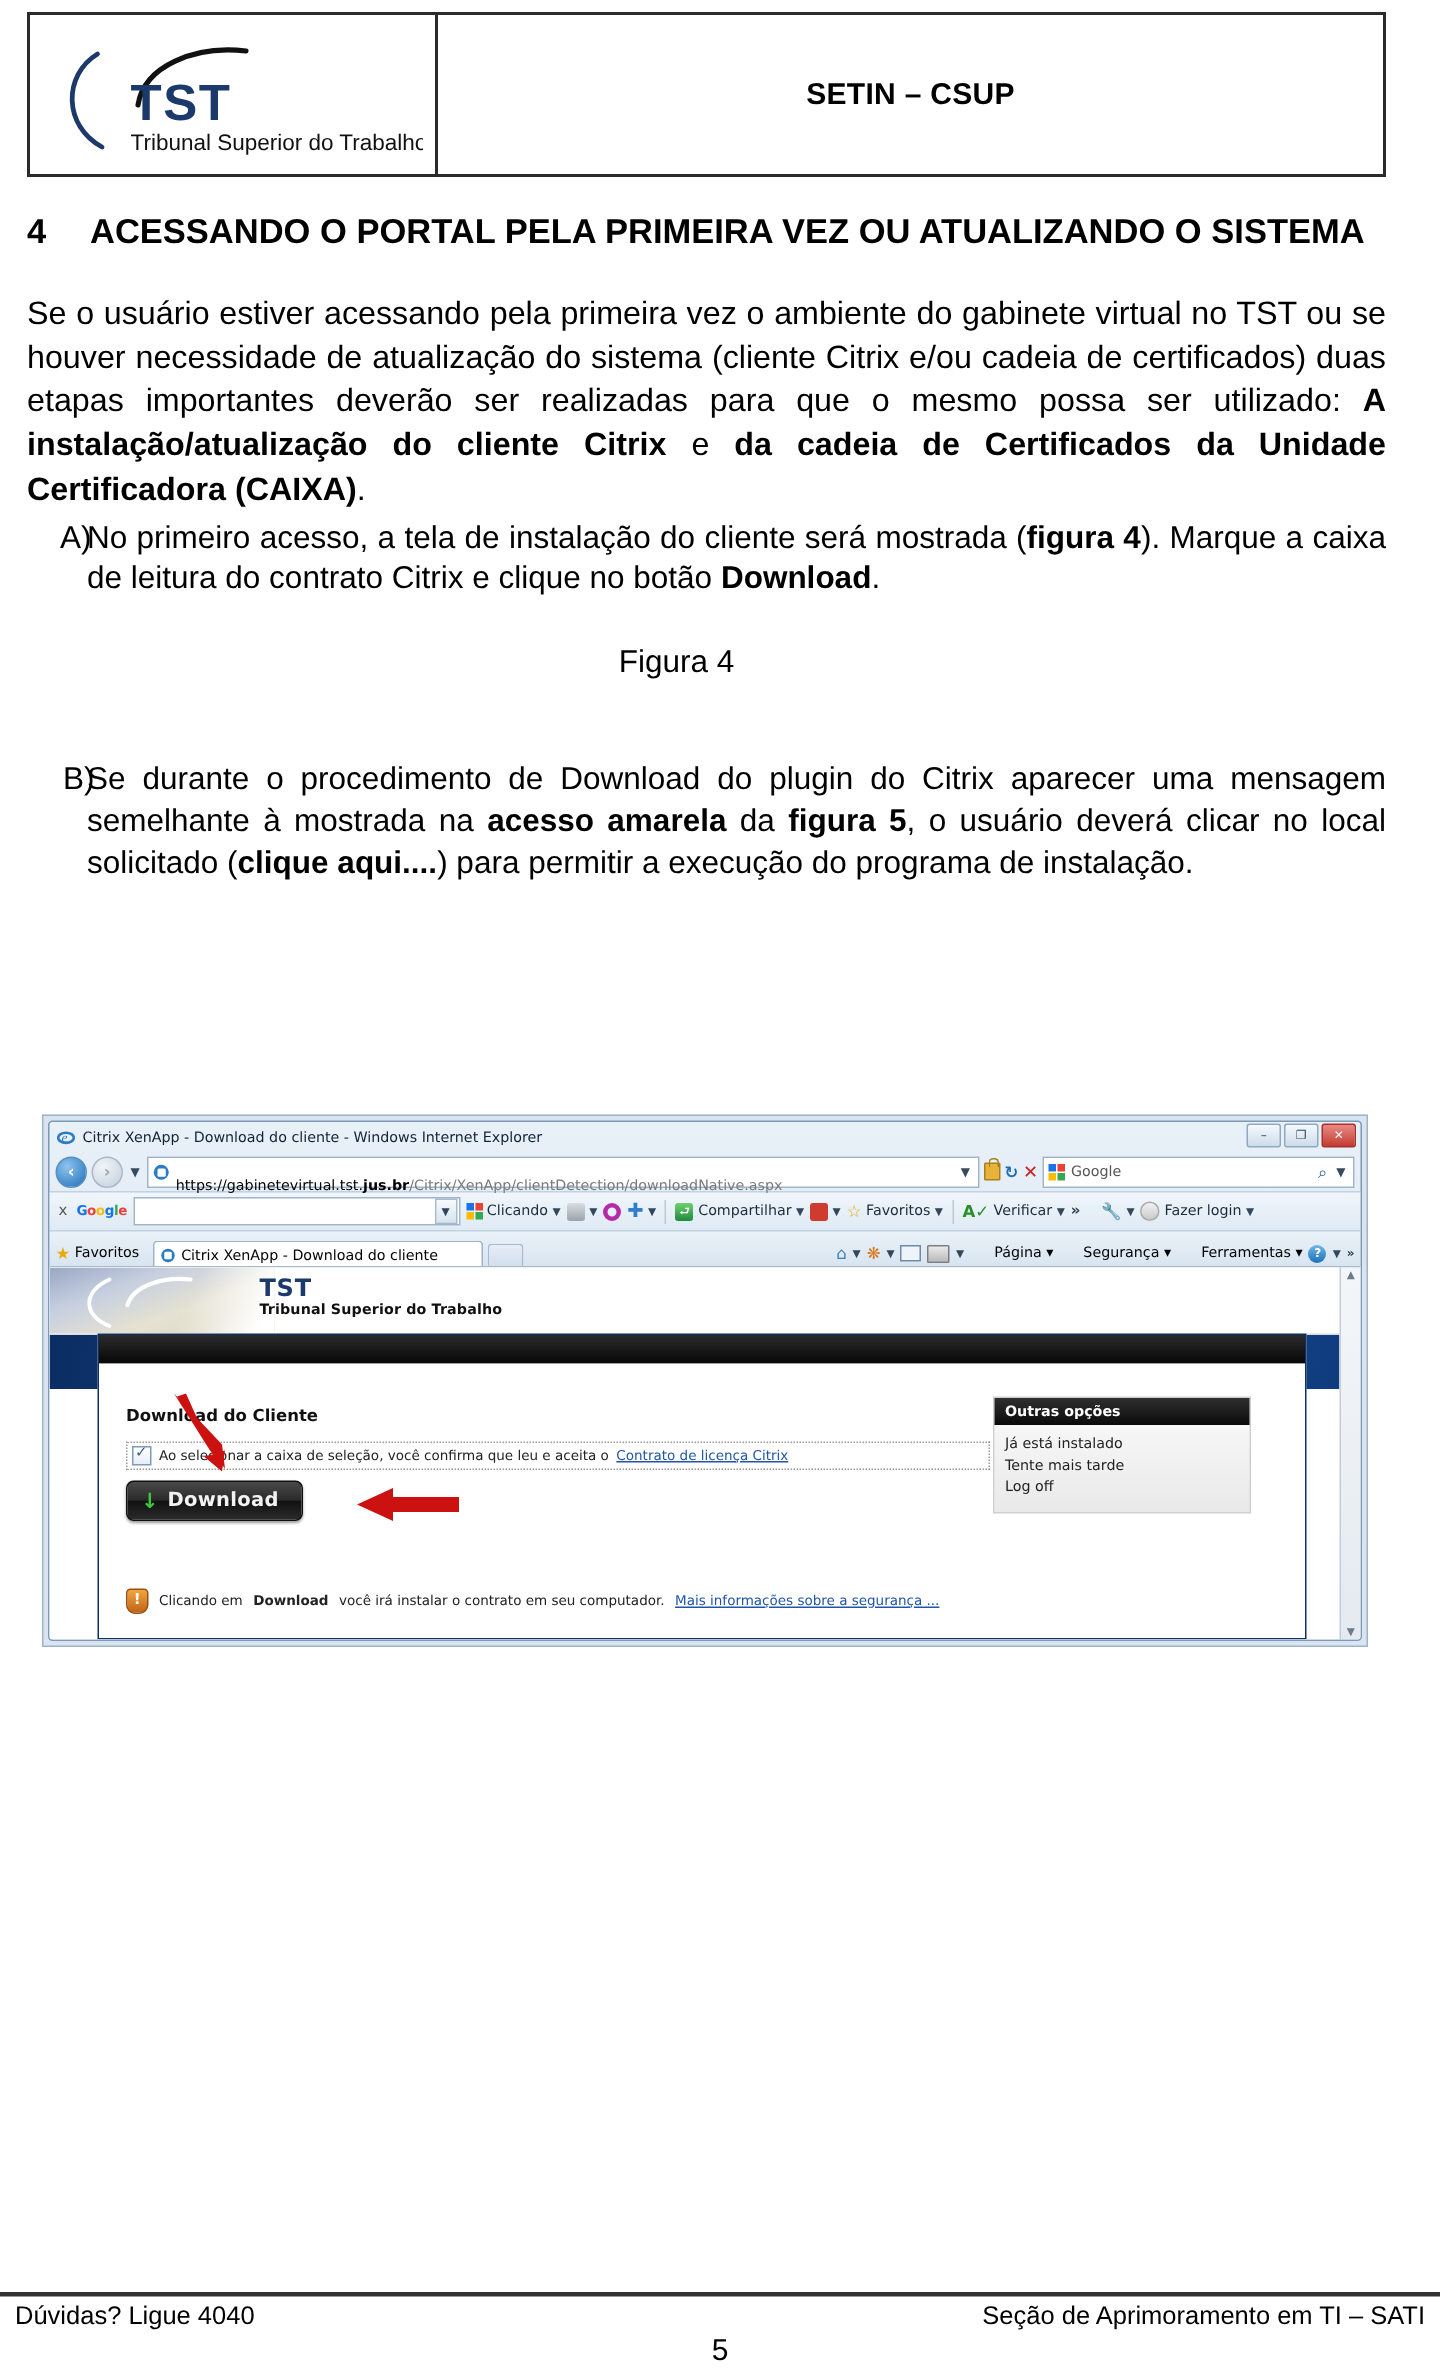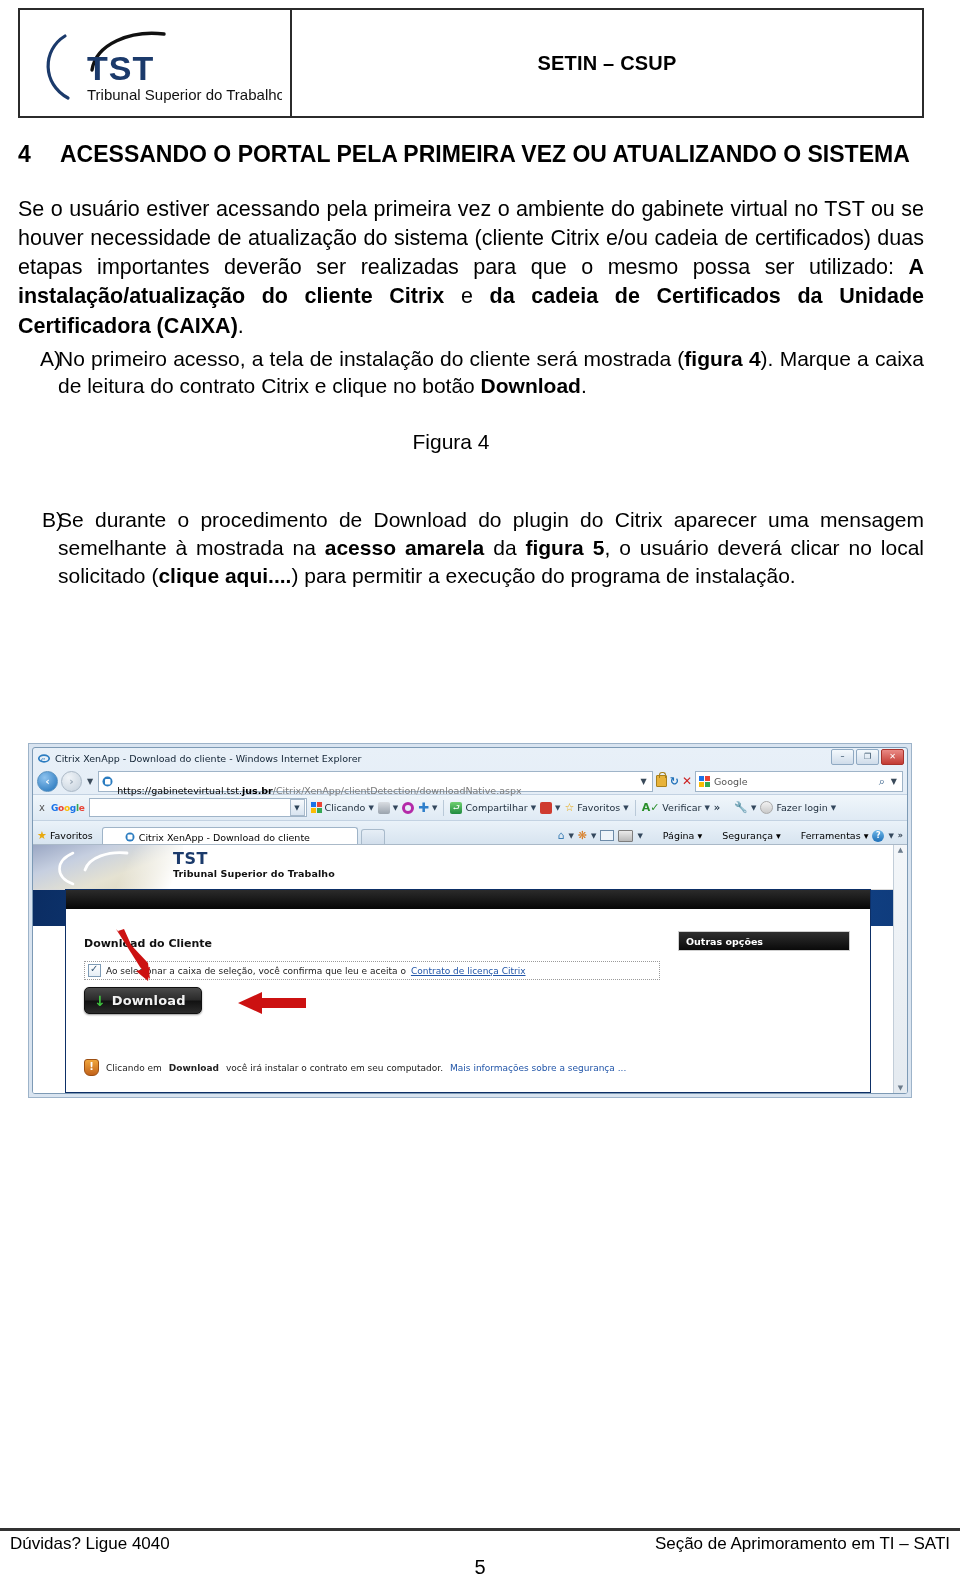--- a/index.html
+++ b/index.html
@@ -283,21 +283,21 @@
     display:flex; align-items:flex-end;
     padding: 0 4px; gap:3px;
     font-size:9.5px;
     background: linear-gradient(#eaf2f9,#d6e3ef);
   }
   .fav-btn { display:flex; align-items:center; gap:3px; padding-bottom:4px; margin-right:6px;}
   .tab {
     height:18px; min-width:210px; background:#fff;
     border:1px solid #9fb4c8; border-bottom:none;
     border-radius:3px 3px 0 0;
-    display:flex; align-items:center; gap:4px; padding:0 22px;
+    display:flex; align-items:center; gap:4px; padding:0 4px;
     white-space:nowrap;
   }
   .tab-new { width:22px; height:16px; background:linear-gradient(#e6eef6,#cfdcea); border:1px solid #a8bacb; border-bottom:none; border-radius:3px 3px 0 0;}
   .cmdbar { margin-left:auto; display:flex; align-items:center; gap:4px; padding-bottom:4px;}
   .ic-home { color:#3d7fb5; font-size:11px;}
   .ic-feed { color:#d87a1e; font-size:11px;}
   .ic-mail { width:12px;height:9px;border:1px solid #6d8ba8;background:#eef4fa;}
   .ic-print { width:13px;height:10px;background:linear-gradient(#eaeaea,#b9b9b9);border:1px solid #7d7d7d;border-radius:1px;}
   .ic-help { width:12px;height:12px;border-radius:50%;background:linear-gradient(#6fb8e8,#1d6fb8);color:#fff;font-size:8px;text-align:center;line-height:12px;font-weight:bold;}
   .cmd-lbl { white-space:nowrap;margin-left:16px; }
@@ -397,24 +397,24 @@
   }
   .shield {
     width:13px;height:15px;flex:0 0 auto;
     background:linear-gradient(#f0a63c,#c2621a);
     border:1px solid #9c4f12;
     border-radius:3px 3px 6px 6px;
     position:relative;
   }
   .shield:after{content:"!";position:absolute;left:0;right:0;top:0px;text-align:center;color:#fff;font-size:10px;font-weight:bold;line-height:14px;}
   .sec-note b { font-weight:bold; }
-  .sec-link { color:#2155a8; }
+  .sec-link { color:#2155a8; text-decoration:underline; }
 
   .other-panel {
-    position:absolute; right:20px; top:22px;
+    position:absolute; right:36px; top:22px;
     width:170px;
     background:linear-gradient(#fbfbfb,#e9e9e9);
     border:1px solid #cfcfcf;
   }
   .other-head {
     height:18px;
     background:linear-gradient(#2f2f2f,#0a0a0a);
     color:#fff; font-size:9.5px; font-weight:bold;
     display:flex; align-items:center; padding-left:7px;
   }
@@ -632,20 +632,25 @@
                   <a class="chk-link">Contrato de licença Citrix</a>
               </div>
 
               <div class="dl-button">
                 <span class="dl-arrow">↓</span>
                 <span class="dl-label">Download</span>
               </div>
 
               <div class="other-panel">
                 <div class="other-head">Outras opções</div>
+                <div class="other-list">
+                  <div>Já está instalado</div>
+                  <div>Tente mais tarde</div>
+                  <div>Log off</div>
+                </div>
               </div>
 
               <div class="sec-note">
                 <span class="shield"></span>
                 <span>Clicando em </span>
                   <b>Download</b>
                   <span> você irá instalar o contrato em seu computador. </span>
                   <a class="sec-link">Mais informações sobre a segurança ...</a>
               </div>
 

